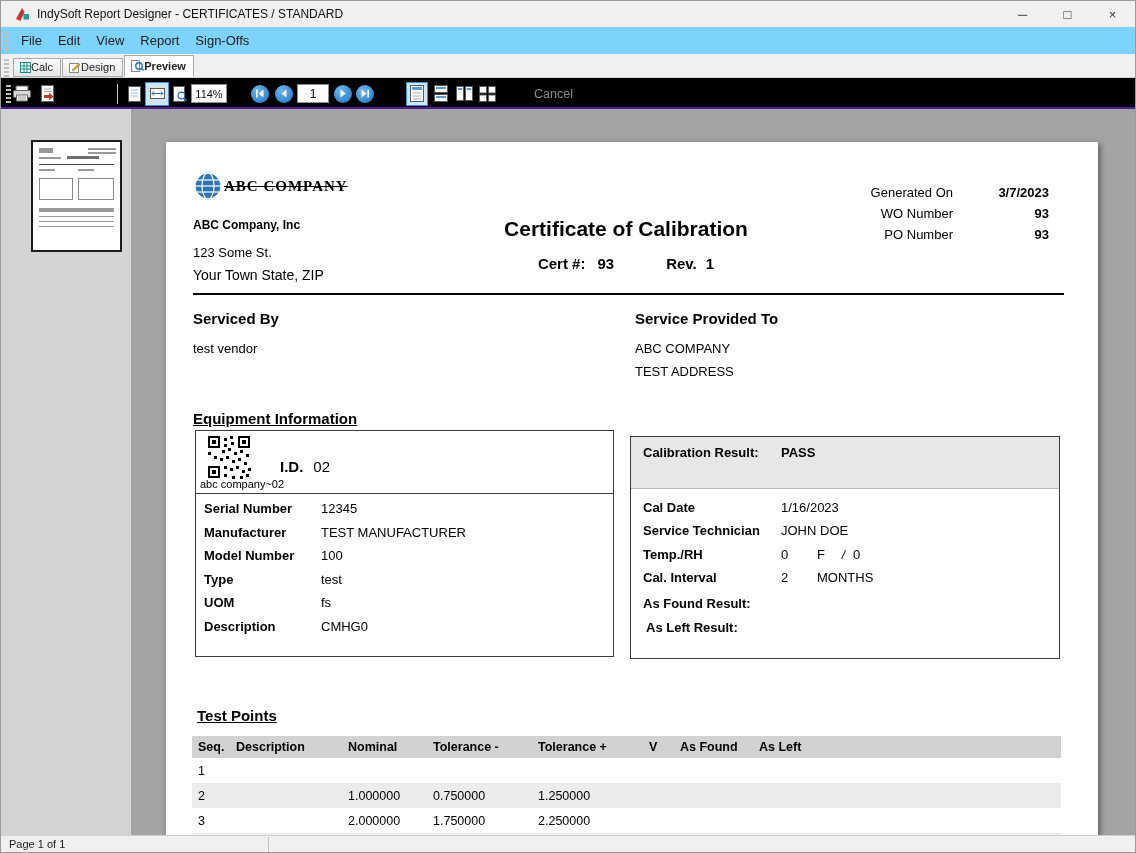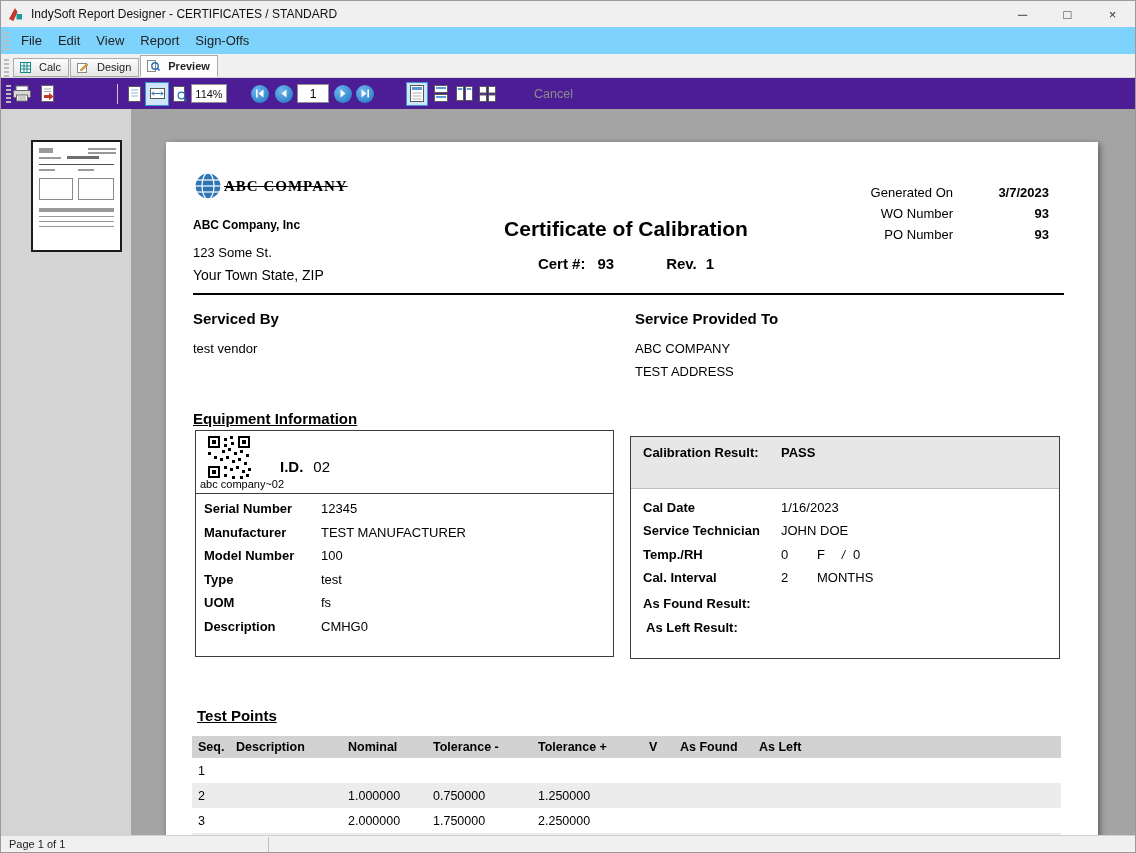--- a/index.html
+++ b/index.html
@@ -1,38 +1,38 @@
 <!DOCTYPE html>
 <html><head>
 <meta charset="utf-8">
 <style>
   * { margin:0; padding:0; box-sizing:border-box; }
   html,body { width:1136px; height:853px; overflow:hidden; font-family:"Liberation Sans",sans-serif; background:#f0f0f0; }
   .window { width:1136px; height:853px; display:flex; flex-direction:column; border:1px solid #9a9a9a; }
 
   
-  .titlebar { height:26px; background:#f0f0f0; display:flex; align-items:center; padding-left:6px; flex:0 0 auto; }
+  .titlebar { height:26px; background:#f0f0f0; display:flex; align-items:center; padding-left:12px; flex:0 0 auto;text-align:center; }
   .titlebar .app-icon { width:18px; height:16px; margin-right:6px; }
   .titlebar .title-text { font-size:12px; color:#111; }
   .titlebar .spacer { flex:1; }
   .winbtn { width:45px; height:26px; display:flex; align-items:center; justify-content:center; font-size:13px; color:#333; cursor:default; }
 
   
   .menubar { height:27px; background:#7dd3fc; display:flex; align-items:center; flex:0 0 auto; }
   .grip { width:5px; height:18px; margin:0 4px 0 3px; background:repeating-linear-gradient(to bottom,#bdbdbd 0 2px,transparent 2px 4px); }
   .menu-item { font-size:13px; color:#222; padding:3px 8px; }
 
   
   .tabbar { height:24px; background:#f0f0f0; display:flex; align-items:flex-end; flex:0 0 auto; border-bottom:1px solid #d6d6d6; }
-  .tab { display:flex; align-items:center; gap:8px; font-size:11px; color:#222; padding:2px 7px 3px 6px; border:1px solid #ababab; background:linear-gradient(#fcfcfc,#e6e6e6); height:19px; margin-right:1px; }
+  .tab { display:flex; align-items:center; gap:0; font-size:11px; color:#222; padding:2px 7px 3px 6px; border:1px solid #ababab; background:linear-gradient(#fcfcfc,#e6e6e6); height:19px; margin-right:1px; }
   .tab.active { background:#fdfdfd; height:22px; border-bottom:1px solid #fdfdfd; font-weight:bold; }
   .tab svg { flex:0 0 auto; }
 
   
-  .toolbar { height:31px; background:#4c1d95; position:relative; flex:0 0 auto; border-bottom:6px solid #4c1d95; }
+  .toolbar { height:31px; background:#000000; position:relative; flex:0 0 auto; border-bottom:2px solid #4c1d95; }
   .toolbar .abs { position:absolute; top:0; height:31px; display:flex; align-items:center; }
   .tbtn { width:24px; height:24px; display:flex; align-items:center; justify-content:center; border:1px solid transparent; }
   .zoom-box { width:36px; height:19px; border:1px solid #8f8f8f; background:#fff; font-size:11px; display:flex; align-items:center; justify-content:center; color:#111; }
   .navbtn { width:18px; height:18px; border-radius:50%; background:radial-gradient(circle at 35% 30%, #6db5ee, #1d74c0); display:flex; align-items:center; justify-content:center; }
   .page-input { width:32px; height:19px; border:1px solid #8f8f8f; font-size:12px; text-align:center; font-family:"Liberation Sans",sans-serif; }
   .viewbtn { width:22px; height:24px; display:flex; align-items:center; justify-content:center; border:1px solid transparent; }
   .viewbtn.selected { background:#cfe6f8; border-color:#3f92d2; }
   .cancel-lbl { font-size:12.5px; color:#8b8b8b; }
   .tsep { width:1px; height:20px; background:#c9c9c9; margin:0 3px; }
 

